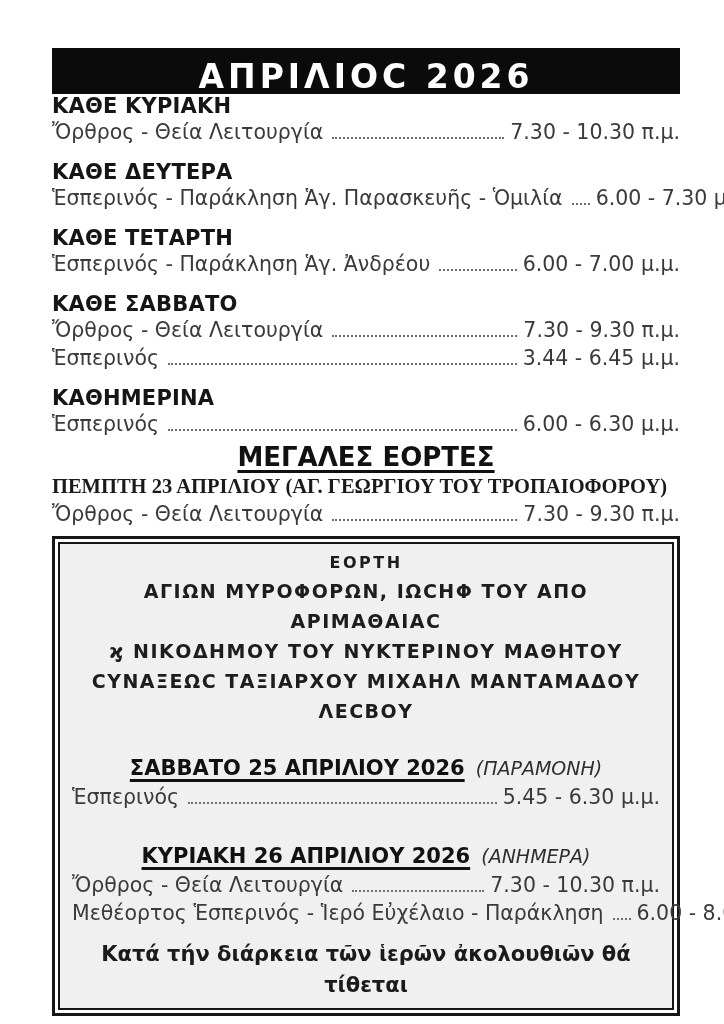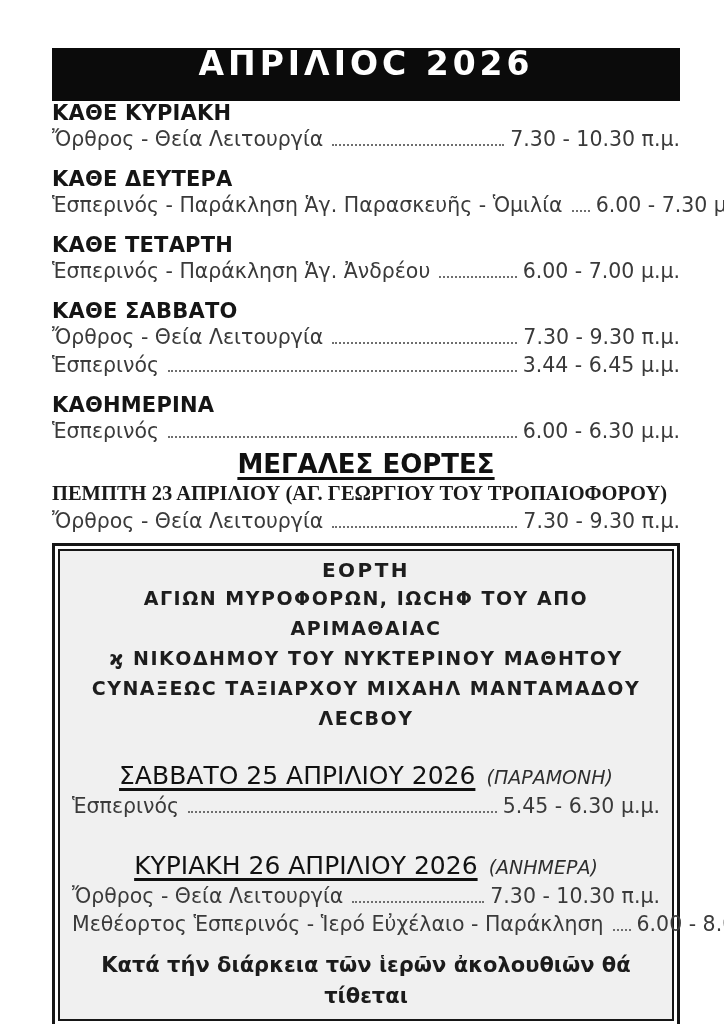--- a/index.html
+++ b/index.html
@@ -11,24 +11,24 @@
     width: 724px;
     height: 1024px;
     background: #ffffff;
     padding: 48px 44px 0 52px;
     overflow: hidden;
   }
 
   
   .titlebar {
     width: 100%;
-    height: 53px;
+    height: 46px;
     background: #0b0b0b;
     display: flex;
-    align-items: flex-start;
+    align-items: flex-end;
     justify-content: center;
   }
   .titletext {
     color: #ffffff;
     font-size: 33px;
     font-weight: bold;
     letter-spacing: 4px;
     line-height: 1;
     transform: translateY(-1px);
   }
@@ -97,34 +97,34 @@
   }
   .uncial {
     text-align: center;
     font-weight: bold;
     color: #1d1d1d;
     font-size: 19px;
     line-height: 30px;
     letter-spacing: 1.5px;
   }
   .uncial.boxtitle {
-    font-size: 20px;
+    font-size: 16px;
     line-height: 26px;
     letter-spacing: 2.5px;
     margin-top: 2px;
   }
   .fdayline {
     text-align: center;
     line-height: 27px;
   }
   .fdayline.day1 { margin-top: 29px; }
   .fdayline.day2 { margin-top: 32px; }
   .fdayhead {
-    font-size: 25px;
-    font-weight: normal;
+    font-size: 21px;
+    font-weight: bold;
     color: #111111;
     text-align: center;
   }
   .fnote {
     font-size: 19px;
     font-style: italic;
     color: #2e2e2e;
     margin-left: 6px;
   }
   .fbox .row { line-height: 28px; }

